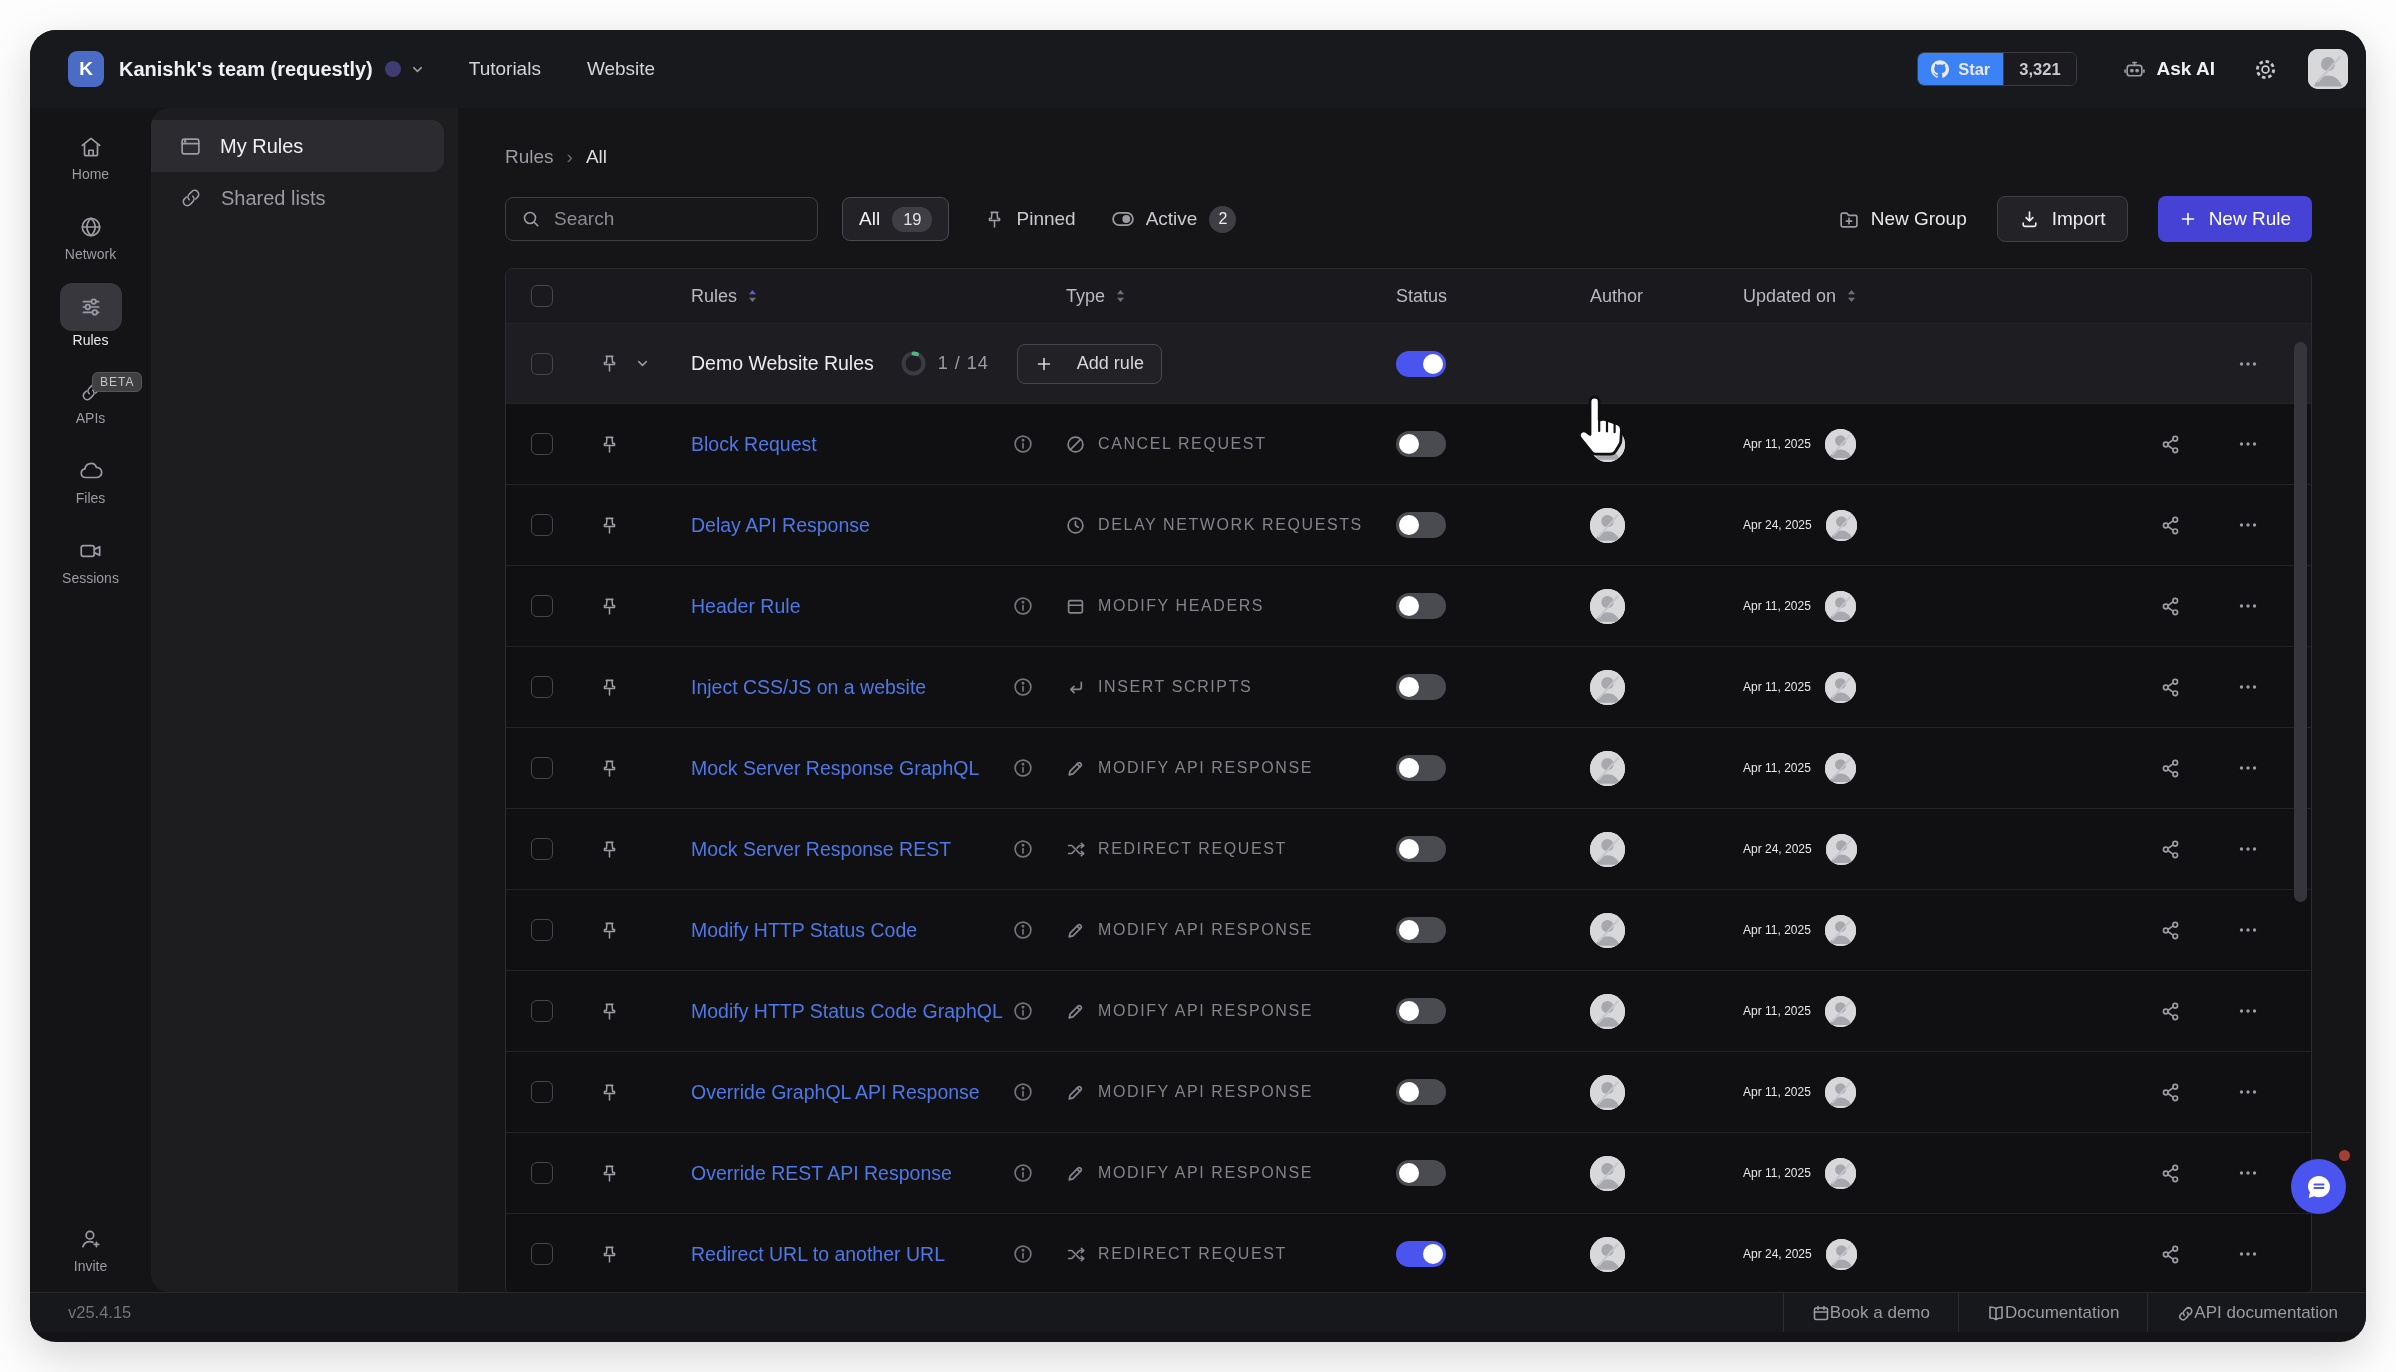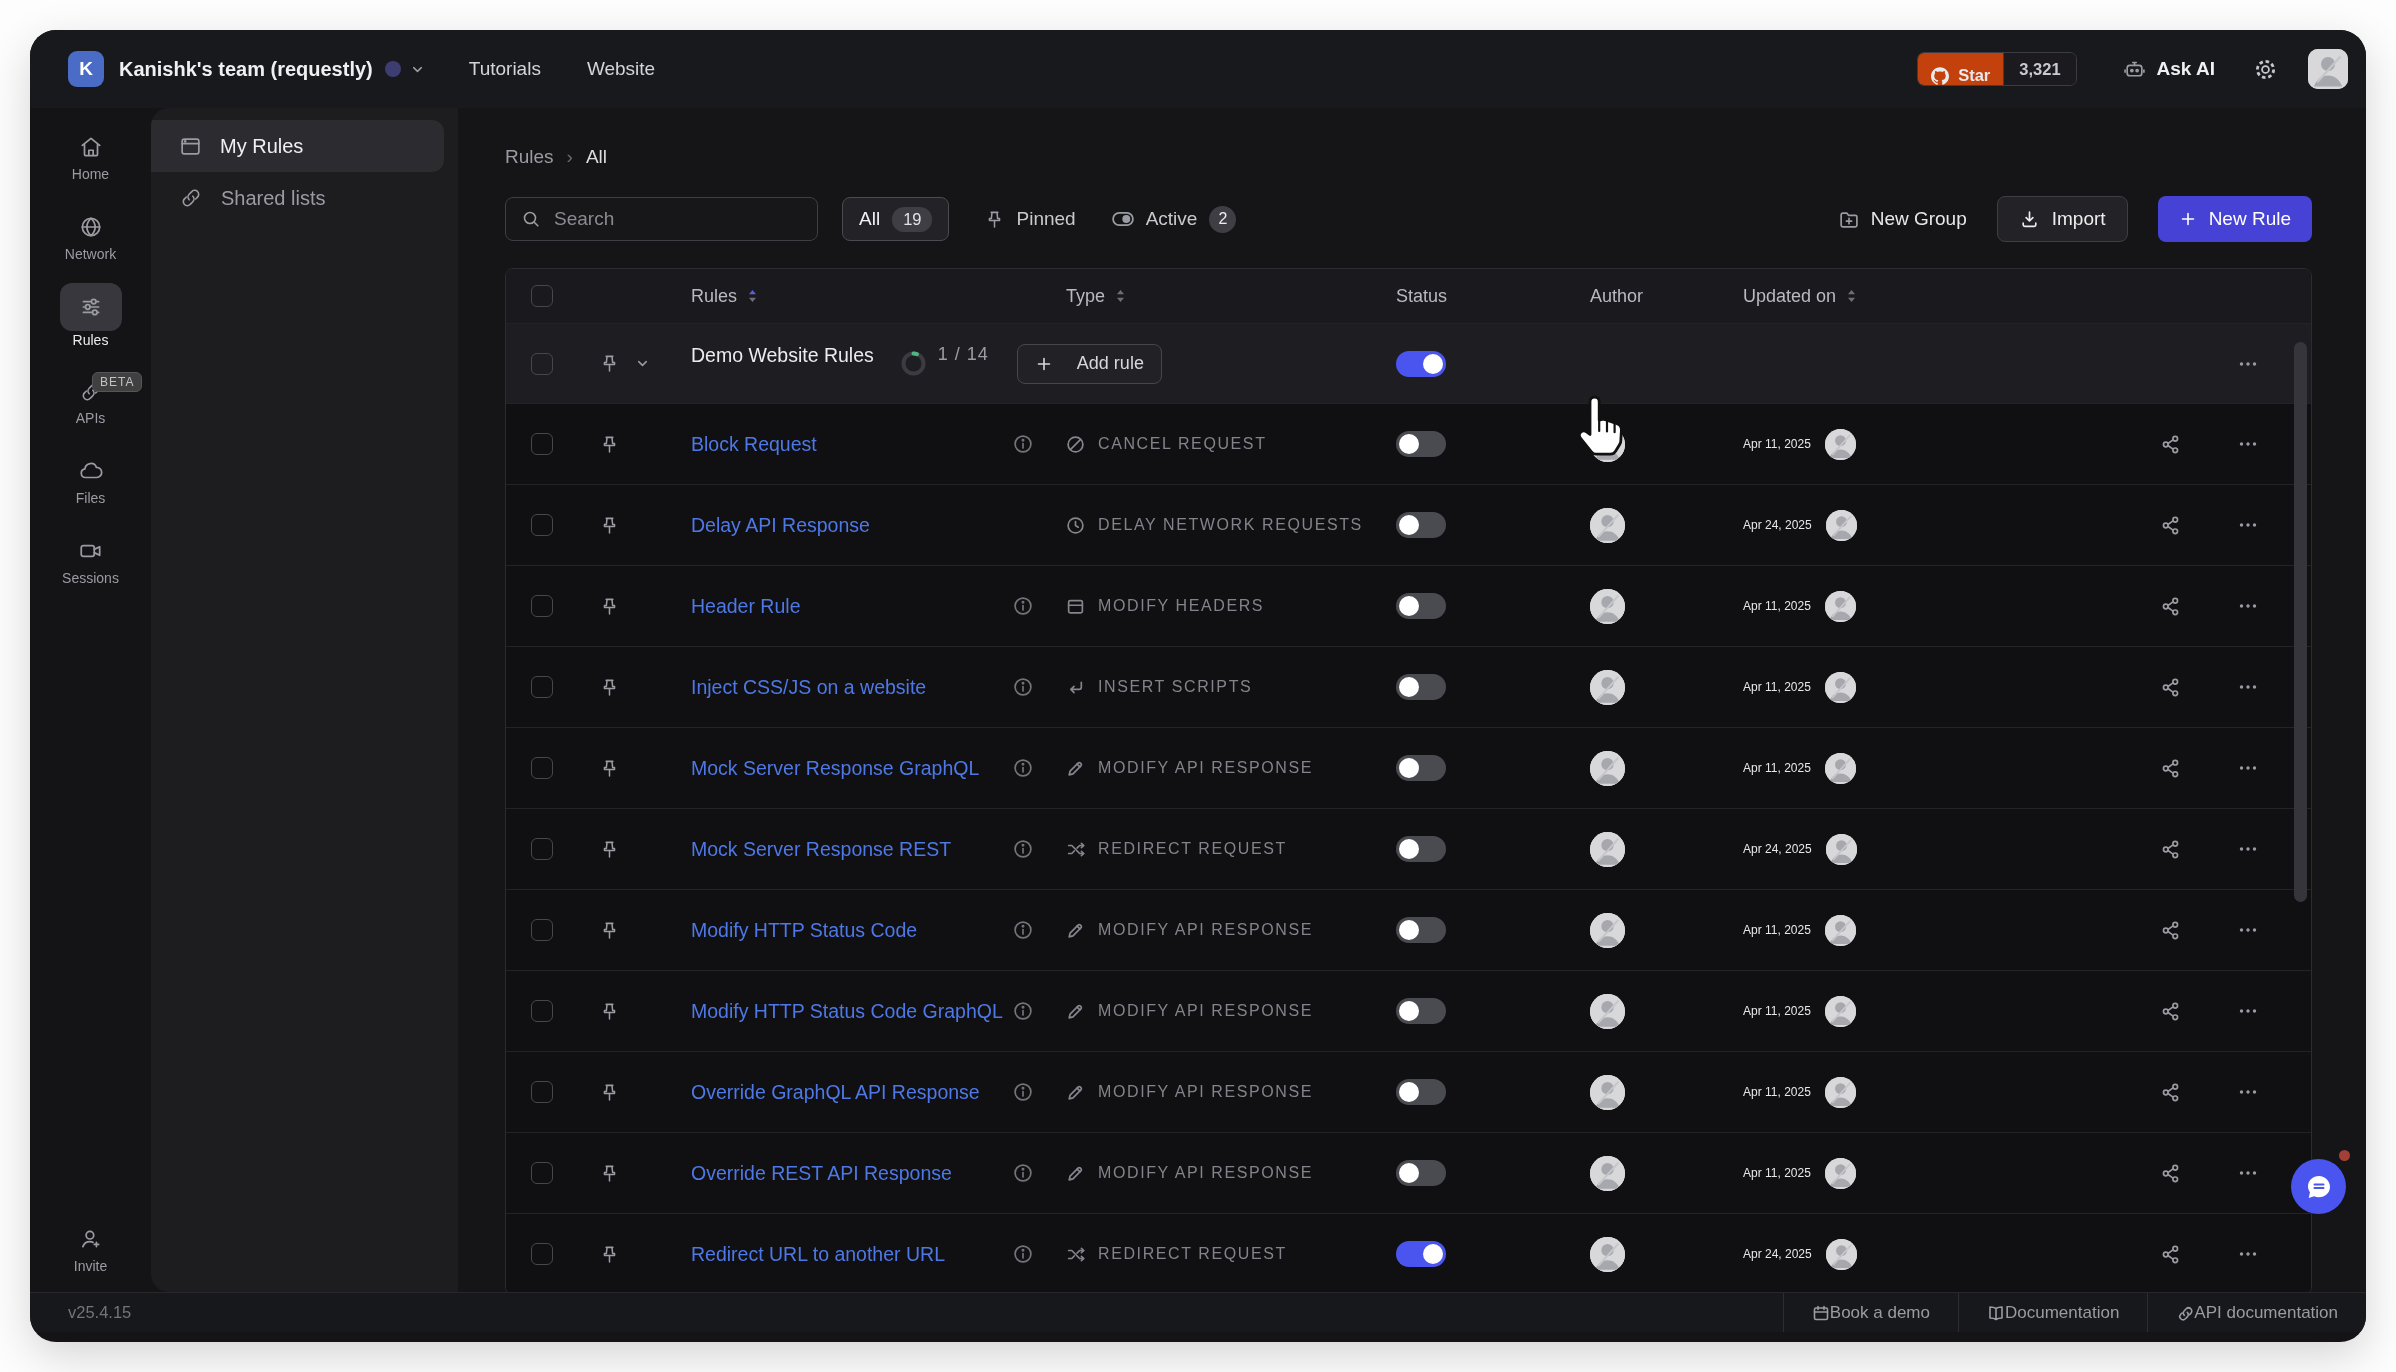--- a/index.html
+++ b/index.html
@@ -17,21 +17,21 @@
   .topbar{flex:0 0 78px;display:flex;align-items:center;padding:0 18px 0 38px;background:#18191c}
   .kav{width:36px;height:36px;border-radius:9px;background:#4a6cc6;color:#fff;font-size:19px;
     font-weight:bold;display:flex;align-items:center;justify-content:center}
   .wsname{margin-left:15px;font-size:20px;font-weight:700;color:#f0f0f3}
   .wsdot{width:16px;height:16px;border-radius:50%;background:#3d3d71;margin-left:12px}
   .wschev{margin-left:9px;color:#9b9ba3}
   .topnav{margin-left:44px;font-size:19px;color:#d4d4d9}
   .topnav + .topnav{margin-left:46px}
   .tright{margin-left:auto;display:flex;align-items:center}
   .ghwidget{display:flex;height:34px;border:1px solid #3c3c42;border-radius:7px;overflow:hidden;font-size:16.5px;font-weight:700}
-  .ghseg1{display:flex;align-items:flex-end;gap:9px;background:#c2410c;padding:0 13px;color:#e9e9ec}
+  .ghseg1{display:flex;align-items:center;gap:9px;background:#3b82f6;padding:0 13px;color:#e9e9ec}
   .ghseg2{display:flex;align-items:center;background:#1b1b1f;border-left:1px solid #3c3c42;padding:0 15px;color:#c9c9cf}
   .askai{display:flex;align-items:center;gap:11px;margin-left:46px;font-size:19px;font-weight:600;color:#f0f0f2}
   .gearbtn{margin-left:38px;color:#c6c6cc}
   .uavatar{margin-left:30px;width:40px;height:40px;border-radius:10px;overflow:hidden;background:#d6d6d9}
 
   
   .mid{flex:1;display:flex;min-height:0}
   .rail{width:121px;flex:0 0 auto;display:flex;flex-direction:column;align-items:center;padding:26px 0 12px}
   .ritem{position:relative;width:100%;display:flex;flex-direction:column;align-items:center;gap:6px;margin-bottom:32px;color:#9b9ba3}
   .ritem .rlabel{font-size:14px}
@@ -71,21 +71,21 @@
     border-radius:8px;font-size:19px;color:#eceded;background:#232327;border:1px solid #3e3e44}
   .btn.primary{background:#4642d6;border:none;color:#fff}
 
   
   .table{margin-top:26px;border:1px solid #2b2b30;border-radius:8px;overflow:hidden;background:#101013}
   .thead{height:54px;display:flex;align-items:center;background:#1a1a1e;font-size:18px;color:#b9b9c0}
   .trow{height:81px;display:flex;align-items:center;border-top:1px solid #232327;background:#101013}
   .trow.group{height:80px;background:#1e1e22}
   .c-sel{width:72px;display:flex;justify-content:center;flex:0 0 auto}
   .c-pin{width:108px;display:flex;align-items:center;gap:16px;padding-left:22px;flex:0 0 auto;color:#b4b4bb}
-  .c-name{flex:1;min-width:0;display:flex;padding-left:5px}
+  .c-name{flex:1;min-width:0;display:flex;align-items:center;padding-left:5px}
   .c-type{width:370px;flex:0 0 auto;display:flex;align-items:center}
   .c-status{width:190px;flex:0 0 auto;display:flex;align-items:center;padding-left:16px}
   .c-author{width:165px;flex:0 0 auto;display:flex;align-items:center;padding-left:20px}
   .c-upd{width:205px;flex:0 0 auto;display:flex;align-items:center;padding-left:8px;font-size:12px;color:#e7e7ea}
   .c-act{flex:1;display:flex;align-items:center;justify-content:flex-end;gap:56px;padding-right:52px;color:#9b9ba3}
   .thead .c-type{padding-left:56px}
   .hcell{display:flex;align-items:center;gap:9px}
   .sort path{fill:#6e6e76}
   .sort.active .s-up{fill:#5d5dd8}
   .cbx{width:22px;height:22px;border:1.5px solid #46464d;border-radius:6px;background:transparent}

